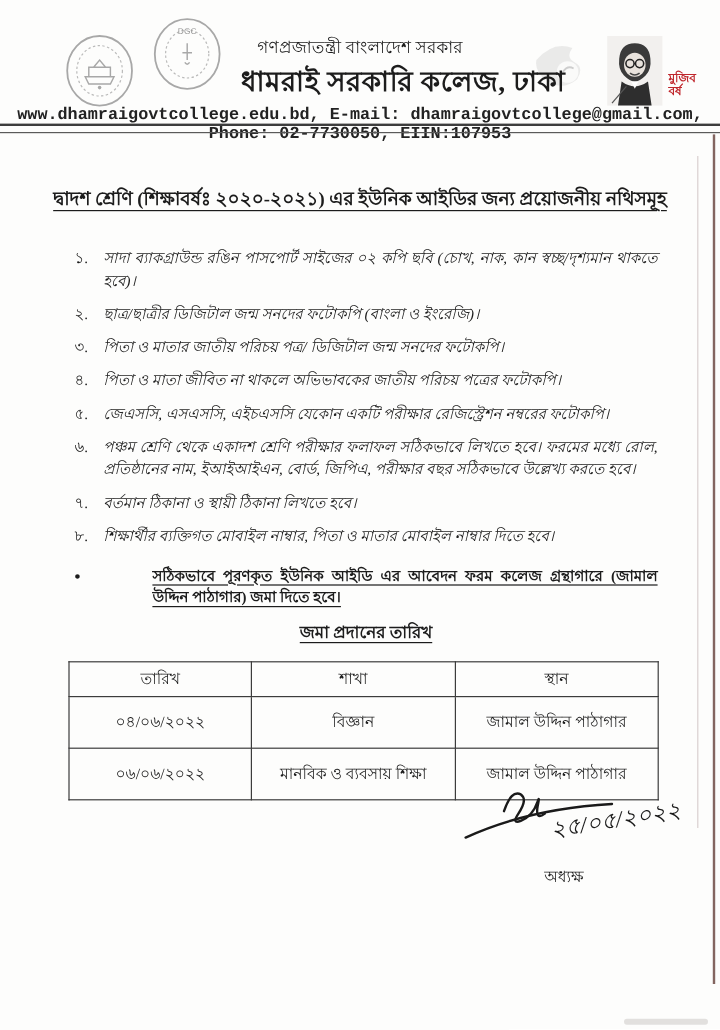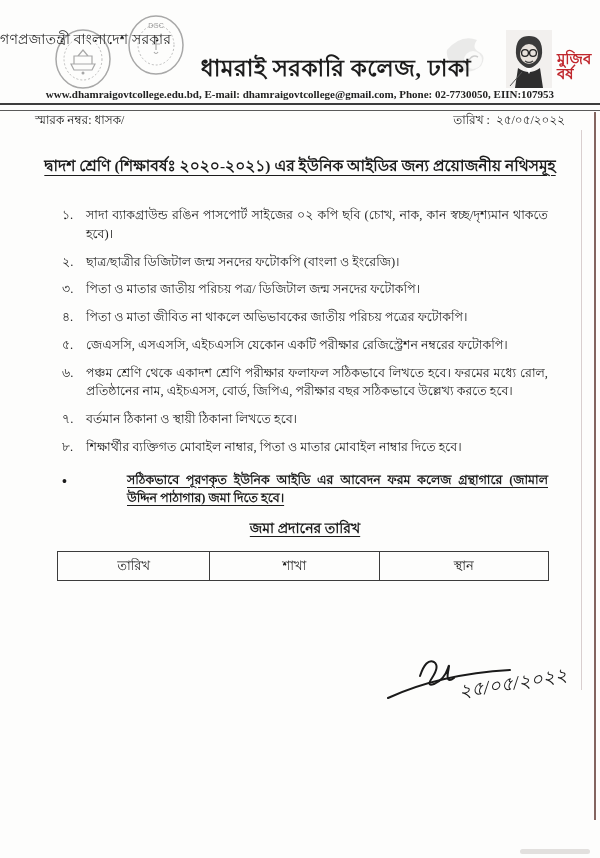--- a/index.html
+++ b/index.html
@@ -9,39 +9,39 @@
     overflow:hidden;
   }
   
   .seal{position:absolute;opacity:.75;}
   .seal svg{display:block;}
   .seal-college{left:54px;top:28px;}
   .seal-dgc{left:127px;top:14px;}
   .logo-tourism{position:absolute;left:437px;top:30px;opacity:.35;}
   .logo-mujib{position:absolute;left:504px;top:28px;display:flex;align-items:flex-end;gap:3px;}
   .mujib-text{font-family:Liberation Sans, sans-serif;font-weight:bold;
-    font-size:15px;line-height:1.05;margin-bottom:8px;}
-  .govt-line{position:absolute;top:28px;left:0;width:100%;
+    font-size:10px;line-height:1.05;margin-bottom:8px;}
+  .govt-line{position:absolute;top:28px;left:0;width:100%;text-align:center;
     font-size:14px;letter-spacing:.2px;}
   .college-name{position:absolute;top:50px;left:0;width:100%;text-align:center;
     font-size:23px;font-weight:bold;letter-spacing:.5px;margin-left:36px;}
   .contact-line{position:absolute;top:88px;left:0;width:100%;text-align:center;
-    font-family:Liberation Serif, serif;font-size:11px;font-weight:bold;color:#222;}
+    font-family:Liberation Mono, monospace;font-size:14px;font-weight:bold;color:#222;}
   .rule{position:absolute;top:103px;left:0;width:600px;height:5px;
     border-top:2.5px solid #3d3d3d;border-bottom:1px solid #5a5a5a;}
   .meta-row{position:absolute;top:111px;left:35px;right:35px;display:flex;
     justify-content:space-between;font-size:12px;}
   
   .doc-title{position:absolute;top:154px;left:0;width:100%;text-align:center;
     font-size:15.5px;font-weight:bold;}
   .doc-title span{text-decoration:underline;text-underline-offset:4px;}
   .content{position:absolute;top:206px;left:62px;width:486px;font-size:12.5px;line-height:1.5;}
   .req-item{display:flex;margin-bottom:9px;}
   .req-no{flex:0 0 24px;}
-  .req-text{flex:1;text-align:justify;}
+  .req-text{flex:1;text-align:justify;font-style:italic;}
   .note-row{display:flex;margin-top:14px;font-weight:bold;}
   .note-bullet{flex:0 0 24px;font-size:14px;}
   .note-text{flex:1;text-decoration:underline;text-underline-offset:3px;text-align:justify;margin-left:41px;}
   
   .table-title{margin-top:10px;text-align:center;font-weight:bold;font-size:14px;}
   .table-title span{text-decoration:underline;text-underline-offset:3px;}
   table.schedule{border-collapse:collapse;margin-top:12px;margin-left:-5px;width:492px;
     font-size:13px;}
   table.schedule th,table.schedule td{border:1.3px solid #3c3c3c;text-align:center;
     font-weight:normal;padding:3px 4px;}
@@ -110,26 +110,20 @@
       <div>মুজিব</div>
       <div>বর্ষ</div>
     </div>
   </div>
 
   <div class="govt-line">গণপ্রজাতন্ত্রী বাংলাদেশ সরকার</div>
   <div class="college-name">ধামরাই সরকারি কলেজ, ঢাকা</div>
   <div class="contact-line">www.dhamraigovtcollege.edu.bd, E-mail: dhamraigovtcollege@gmail.com, Phone: 02-7730050, EIIN:107953</div>
   <div class="rule"></div>
 
-  <div class="meta-row">
-    <span>স্মারক নম্বর: ধাসক/</span>
-    <span>
-      <span>তারিখ :</span>&nbsp;&nbsp;<span>২৫/০৫/২০২২</span>
-    </span>
-  </div>
 
   <div class="doc-title">
     <span>দ্বাদশ শ্রেণি (শিক্ষাবর্ষঃ ২০২০-২০২১) এর ইউনিক আইডির জন্য প্রয়োজনীয় নথিসমূহ</span>
   </div>
 
   <div class="content">
 
     <div class="req-item">
       <span class="req-no">১.</span>
       <span class="req-text">সাদা ব্যাকগ্রাউন্ড রঙিন পাসপোর্ট সাইজের ০২ কপি ছবি (চোখ, নাক, কান স্বচ্ছ/দৃশ্যমান থাকতে হবে)।</span>
@@ -145,21 +139,21 @@
     <div class="req-item">
       <span class="req-no">৪.</span>
       <span class="req-text">পিতা ও মাতা জীবিত না থাকলে অভিভাবকের জাতীয় পরিচয় পত্রের ফটোকপি।</span>
     </div>
     <div class="req-item">
       <span class="req-no">৫.</span>
       <span class="req-text">জেএসসি, এসএসসি, এইচএসসি যেকোন একটি পরীক্ষার রেজিস্ট্রেশন নম্বরের ফটোকপি।</span>
     </div>
     <div class="req-item">
       <span class="req-no">৬.</span>
-      <span class="req-text">পঞ্চম শ্রেণি থেকে একাদশ শ্রেণি পরীক্ষার ফলাফল সঠিকভাবে লিখতে হবে। ফরমের মধ্যে রোল, প্রতিষ্ঠানের নাম, এইচএসস, বোর্ড, জিপিএ, পরীক্ষার বছর সঠিকভাবে উল্লেখ্য করতে হবে।</span>
+      <span class="req-text">পঞ্চম শ্রেণি থেকে একাদশ শ্রেণি পরীক্ষার ফলাফল সঠিকভাবে লিখতে হবে। ফরমের মধ্যে রোল, প্রতিষ্ঠানের নাম, ইআইআইএন, বোর্ড, জিপিএ, পরীক্ষার বছর সঠিকভাবে উল্লেখ্য করতে হবে।</span>
     </div>
     <div class="req-item">
       <span class="req-no">৭.</span>
       <span class="req-text">বর্তমান ঠিকানা ও স্থায়ী ঠিকানা লিখতে হবে।</span>
     </div>
     <div class="req-item">
       <span class="req-no">৮.</span>
       <span class="req-text">শিক্ষার্থীর ব্যক্তিগত মোবাইল নাম্বার, পিতা ও মাতার মোবাইল নাম্বার দিতে হবে।</span>
     </div>
 
@@ -179,30 +173,41 @@
           <col class="c-place">
         </colgroup>
       <thead>
         <tr>
           <th>তারিখ</th>
           <th>শাখা</th>
           <th>স্থান</th>
         </tr>
       </thead>
       <tbody>
+        <tr>
+          <td>০৪/০৬/২০২২</td>
+          <td>বিজ্ঞান</td>
+          <td>জামাল উদ্দিন পাঠাগার</td>
+        </tr>
+        <tr>
+          <td>০৬/০৬/২০২২</td>
+          <td>মানবিক ও ব্যবসায় শিক্ষা</td>
+          <td>জামাল উদ্দিন পাঠাগার</td>
+        </tr>
       </tbody>
     </table>
   </div>
 
   <div class="sign-block">
     <div class="sign-scribble">
       <svg width="220" height="72" viewBox="0 0 220 72">
         <path d="M60 30 q6-18 14-14 q6 4 -2 16 q-6 9 2 6 q10-4 14-16 q2-6 0 4 q-2 12 6 6" fill="none" stroke="#1a1a1a" stroke-width="2" stroke-linecap="round"></path>
         <path d="M28 52 Q80 28 150 24" fill="none" stroke="#1a1a1a" stroke-width="2" stroke-linecap="round"></path>
         <text x="100" y="52" transform="rotate(-9 100 52)" font-family="Liberation Serif, serif" font-size="19" font-style="italic" fill="#1a1a1a">২৫/০৫/২০২২</text>
       </svg>
     </div>
+    <div class="sign-line">অধ্যক্ষ</div>
   </div>
 
   <div class="scan-crease"></div>
   <div class="scan-edge"></div>
   <div class="scan-smudge"></div>
 </div>
 
 </body></html>

